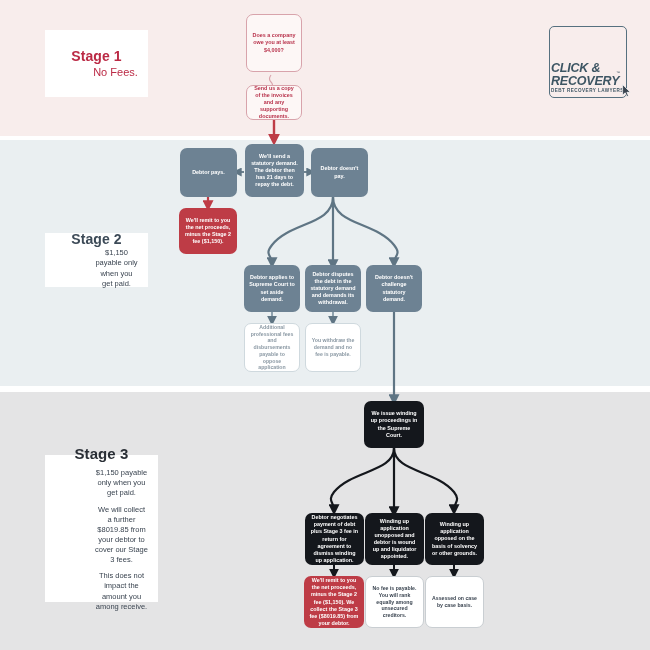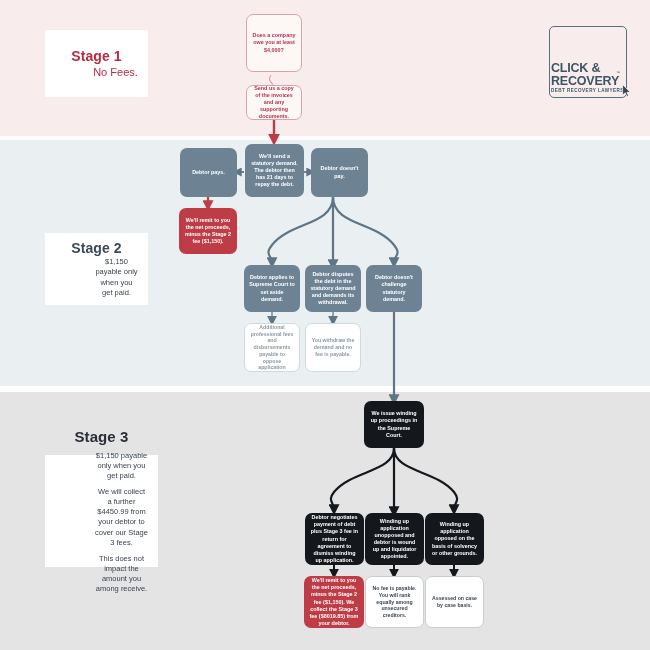--- a/index.html
+++ b/index.html
@@ -20,22 +20,22 @@
   
   .stage-card {
     position: absolute;
     background: #ffffff;
     text-align: center;
     display: flex; flex-direction: column;
     align-items: center; justify-content: center;
     padding: 8px 10px;
   }
   #stage1-card { left: 45px; top: 30px;  width: 103px; height: 67px; }
-  #stage2-card { left: 45px; top: 233px; width: 103px; height: 72px; }
-  #stage3-card { left: 45px; top: 455px; width: 113px; height: 112px; }
+  #stage2-card { left: 45px; top: 233px; width: 103px; height: 54px; }
+  #stage3-card { left: 45px; top: 455px; width: 113px; height: 147px; }
 
   .stage-title { font-size: 14px; font-weight: bold; letter-spacing: .1px; }
   #stage1-card .stage-title { color: #bb2a45; font-size: 14px; }
   #stage2-card .stage-title { color: #3c4a57; }
   #stage3-card .stage-title { color: #2a2f36; font-size: 15px; }
 
   .stage-sub { font-size: 9px; line-height: 1.35; color: #bb2a45; margin-top: 1px; }
   #stage2-card .stage-sub, #stage3-card .stage-sub { color: #3a4450; font-size: 7.5px; margin-left: 40px; }
   #stage3-card .stage-sub { margin-top: 6px; }
   #stage3-card .stage-sub:first-of-type { margin-top: 5px; }
@@ -43,21 +43,21 @@
   
   #logo-card {
     position: absolute; left: 549px; top: 26px; width: 78px; height: 72px;
     border: 1.4px solid #56707f; border-radius: 5px;
     background: #f8edec;
   }
   #logo-text {
     position: absolute; left: 551px; top: 62px; width: 80px;
     color: #3d5563; font-weight: bold; line-height: 1.0;
   }
-  #logo-l1, #logo-l2 { font-size: 12.5px; letter-spacing: -0.2px; }
+  #logo-l1, #logo-l2 { font-size: 12.5px; letter-spacing: -0.2px; font-style: italic; }
   #logo-sub { font-size: 4.6px; letter-spacing: .45px; margin-top: 2px; font-weight: bold; }
   #logo-tm { position:absolute; left:616px; top:70px; font-size:4px; color:#3d5563; }
   #cursor { position: absolute; left: 622px; top: 84px; width: 10px; height: 14px; }
 
   
   .node {
     position: absolute;
     border-radius: 7px;
     display: flex; align-items: center; justify-content: center;
     text-align: center;
@@ -109,21 +109,21 @@
   </div>
 
   <div class="stage-card" id="stage2-card">
     <div class="stage-title">Stage 2</div>
     <div class="stage-sub">$1,150 payable only when you get paid.</div>
   </div>
 
   <div class="stage-card" id="stage3-card">
     <div class="stage-title">Stage 3</div>
     <div class="stage-sub">$1,150 payable only when you get paid.</div>
-    <div class="stage-sub">We will collect a further $4450.99 from your debtor to cover our Stage 3 fees.</div>
+    <div class="stage-sub">We will collect a further $8019.85 from your debtor to cover our Stage 3 fees.</div>
     <div class="stage-sub">This does not impact the amount you among receive.</div>
   </div>
 
   <div id="logo-card"></div>
   <div id="logo-text">
     <div id="logo-l1">CLICK &amp;</div>
     <div id="logo-l2">RECOVERY</div>
     <div id="logo-sub">DEBT RECOVERY LAWYERS</div>
   </div>
   <div id="logo-tm">™</div>

